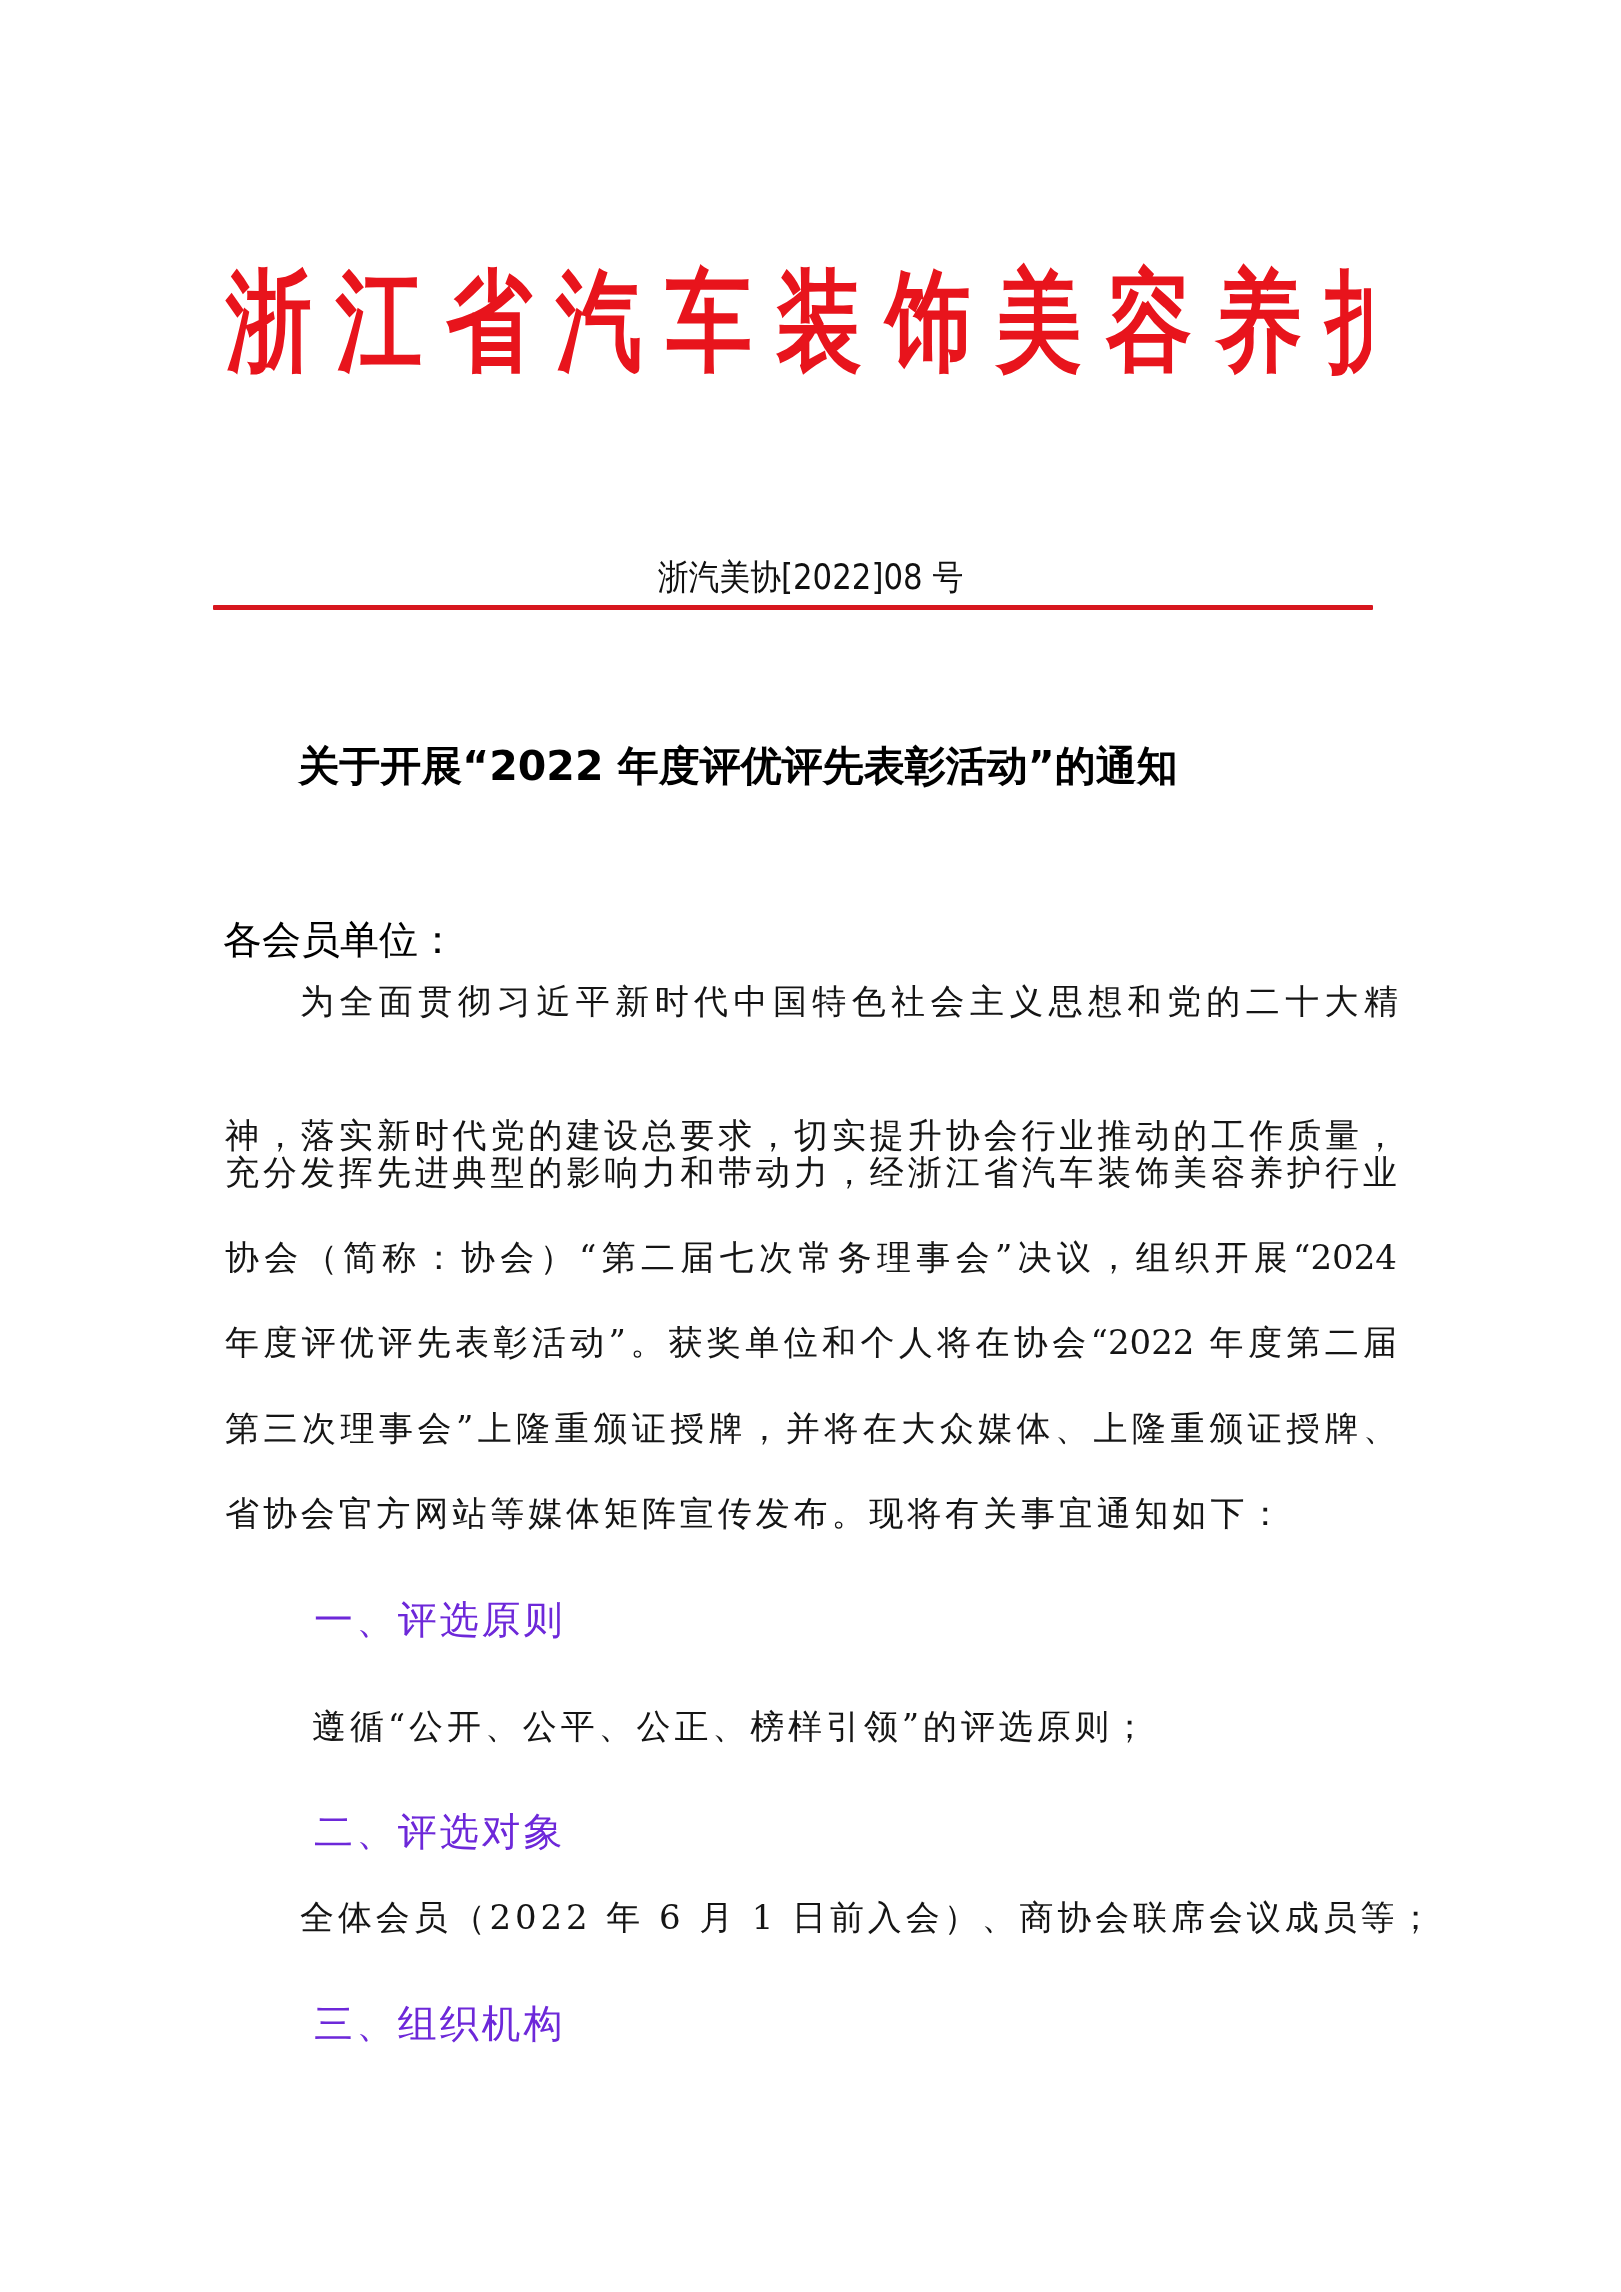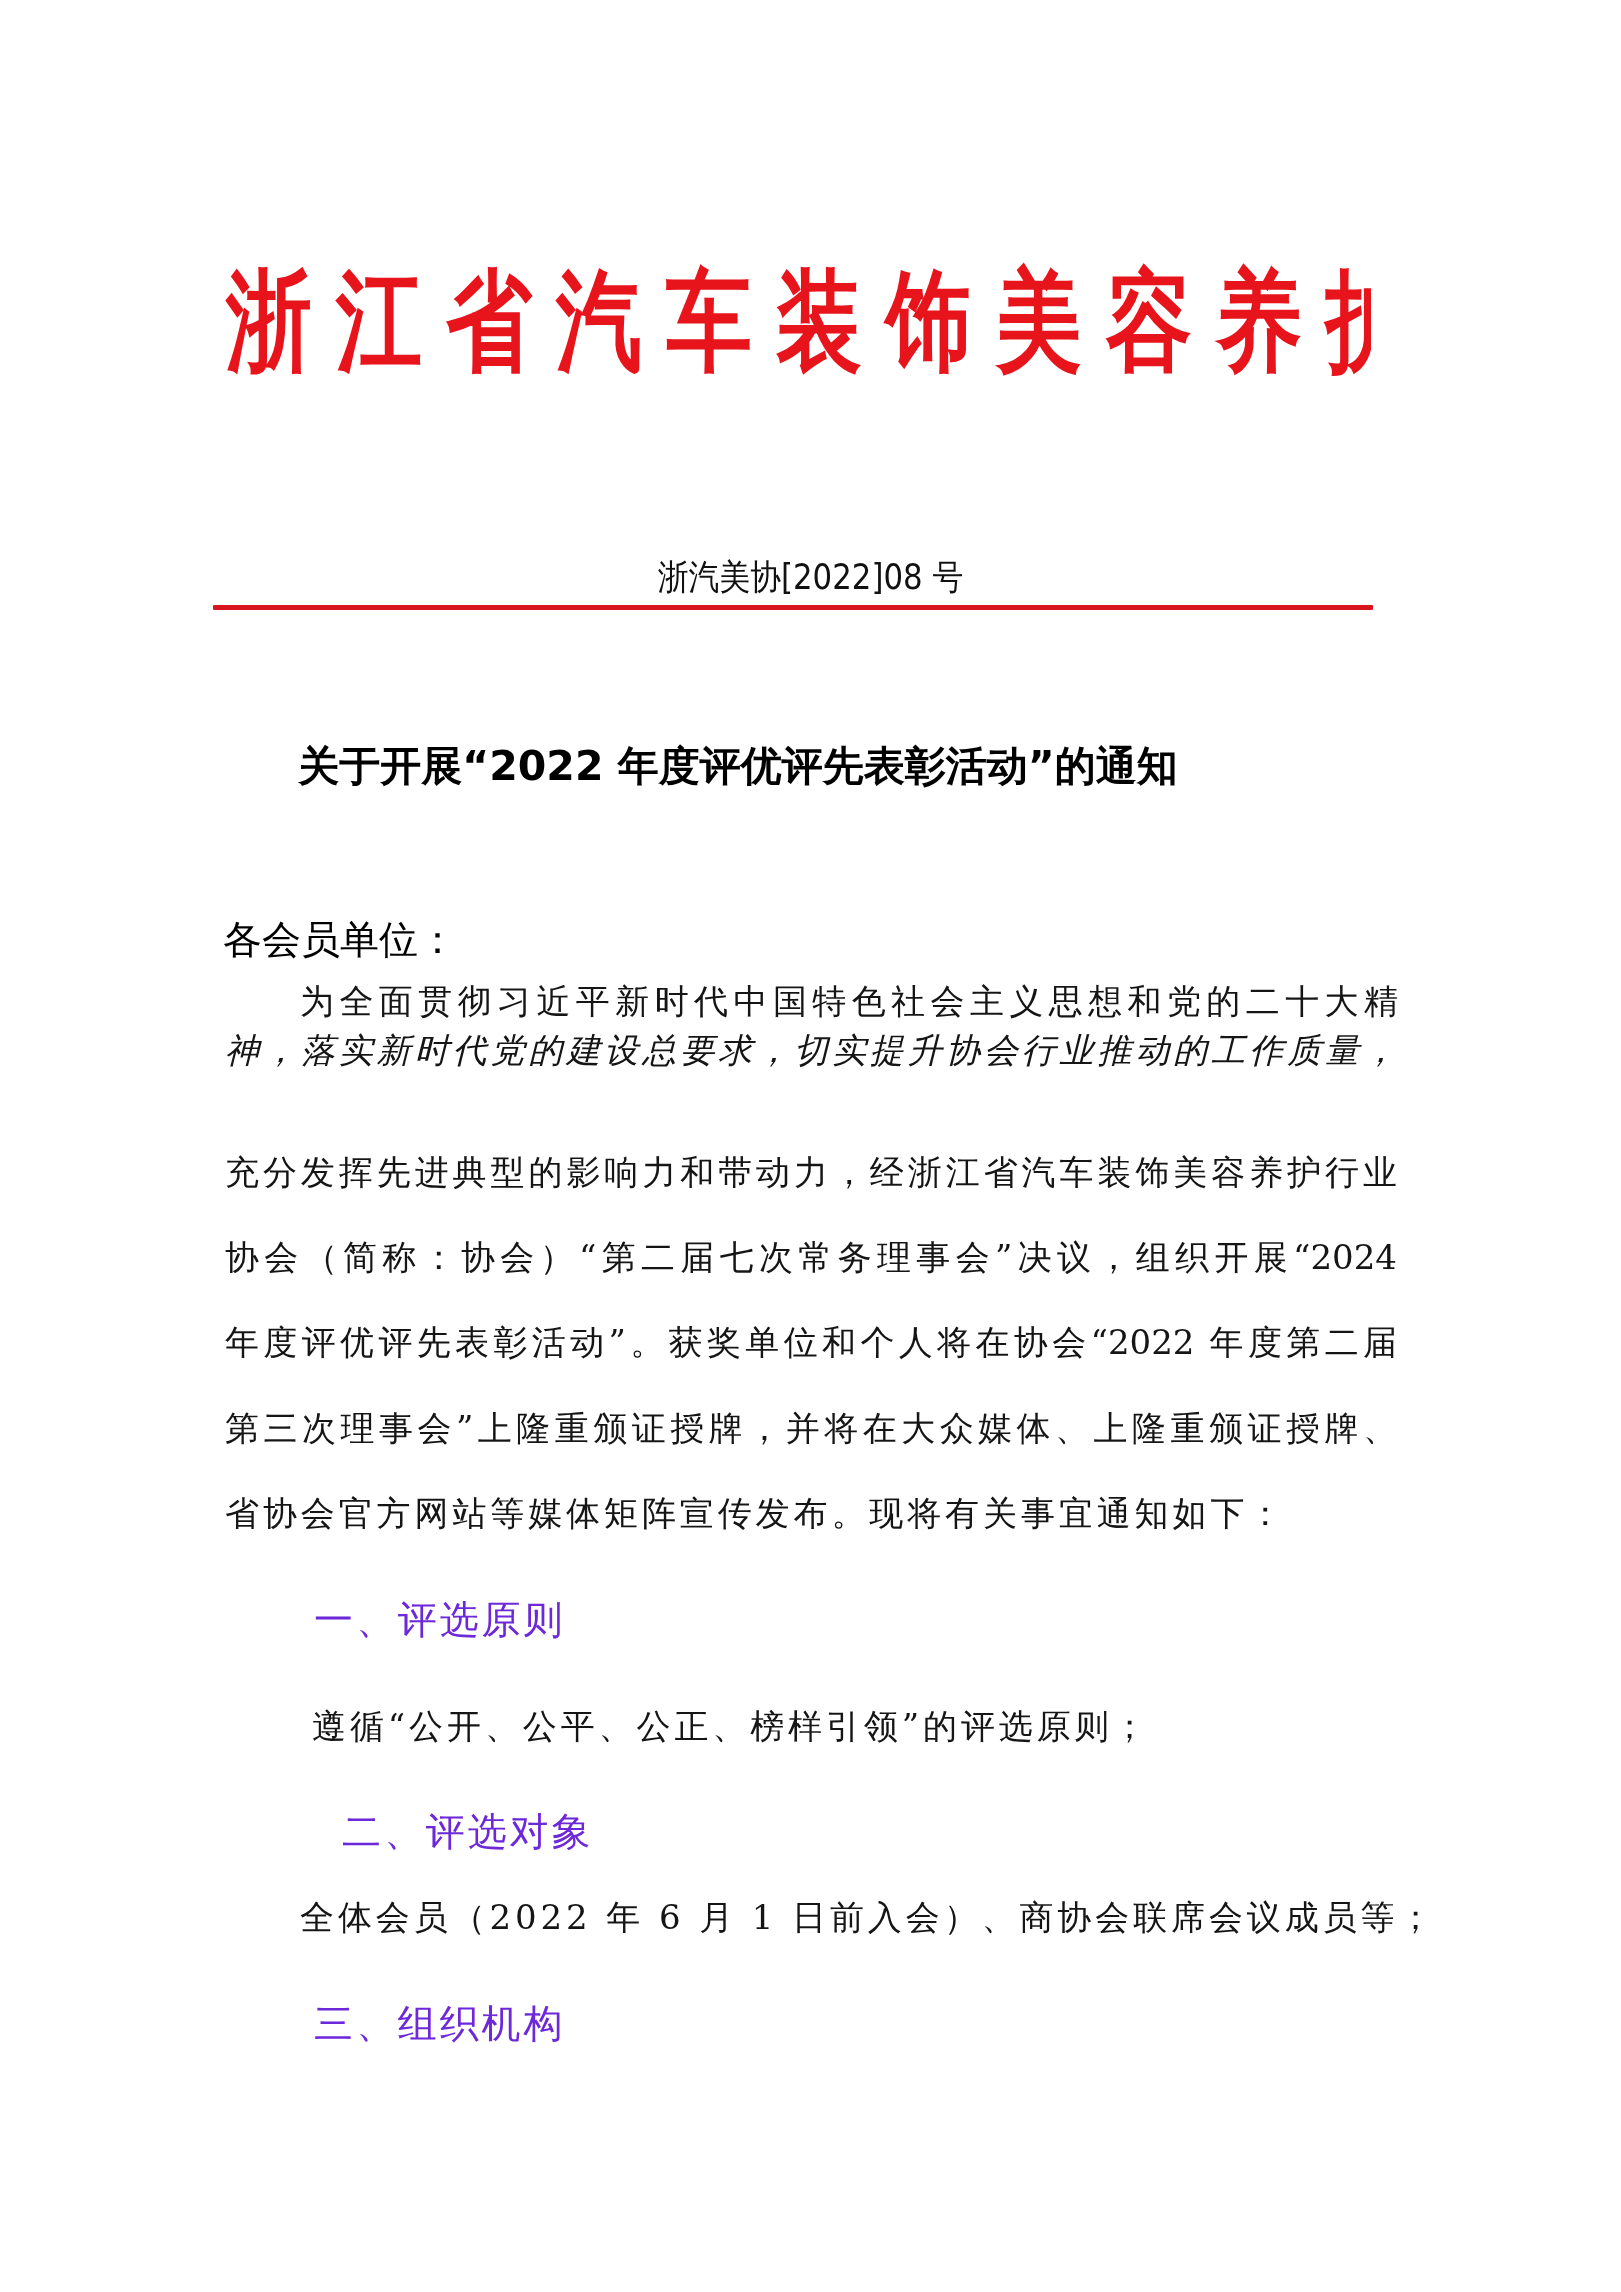--- a/index.html
+++ b/index.html
@@ -137,27 +137,27 @@
 
 <div class="doc-number">浙汽美协[2022]08 号</div>
 
 <div class="red-rule" id="red-rule" style="background: rgb(215, 22, 30);"></div>
 
 <div class="doc-title">关于开展“2022 年度评优评先表彰活动”的通知</div>
 
 <div class="salutation">各会员单位：</div>
 
 <div class="body-line indent" style="top:978px;">为全面贯彻习近平新时代中国特色社会主义思想和党的二十大精</div>
-<div class="body-line" style="top:1027px;font-style:italic;">神，落实新时代党的建设总要求，切实提升协会行业推动的工作质量，</div>
+<div class="body-line" style="top:1112px;">神，落实新时代党的建设总要求，切实提升协会行业推动的工作质量，</div>
 <div class="body-line" style="top:1149px;">充分发挥先进典型的影响力和带动力，经浙江省汽车装饰美容养护行业</div>
 <div class="body-line" style="top:1234px;">协会（简称：协会）“第二届七次常务理事会”决议，组织开展“2024</div>
 <div class="body-line" style="top:1319px;">年度评优评先表彰活动”。获奖单位和个人将在协会“2022 年度第二届</div>
 <div class="body-line" style="top:1405px;">第三次理事会”上隆重颁证授牌，并将在大众媒体、上隆重颁证授牌、</div>
 <div class="body-line last" style="top:1490px;">省协会官方网站等媒体矩阵宣传发布。现将有关事宜通知如下：</div>
 
 <div class="section-heading" style="top:1595px;">一、评选原则</div>
 <div class="plain-line" style="top:1703px; left:312px;">遵循“公开、公平、公正、榜样引领”的评选原则；</div>
 
-<div class="section-heading" style="top:1807px;margin-left:28px;">二、评选对象</div>
+<div class="section-heading" style="top:1807px;">二、评选对象</div>
 <div class="plain-line" style="top:1894px; left:300px;">全体会员（2022 年 6 月 1 日前入会）、商协会联席会议成员等；</div>
 
 <div class="section-heading" style="top:1999px;text-align:right;">三、组织机构</div>
 
 
 </body></html>

